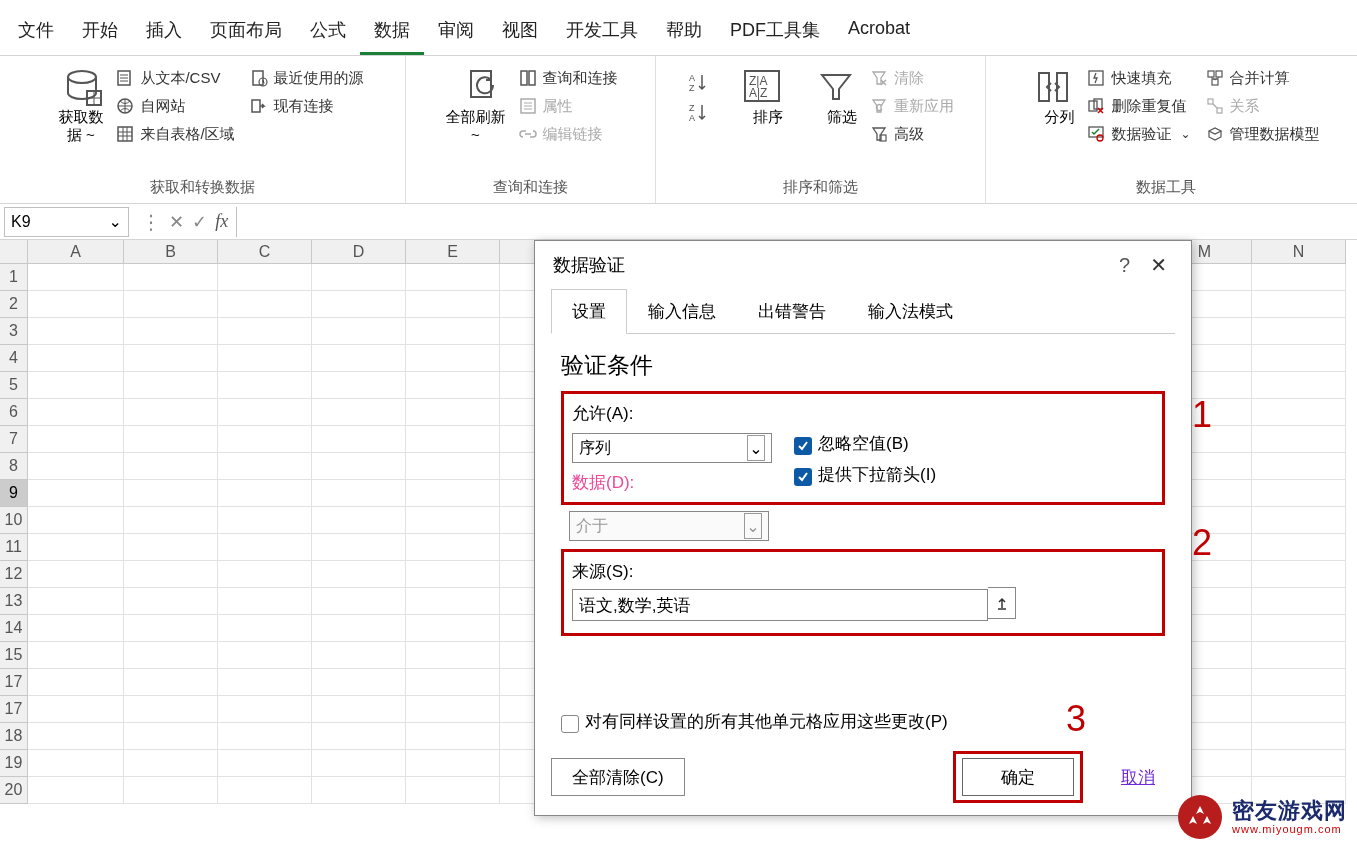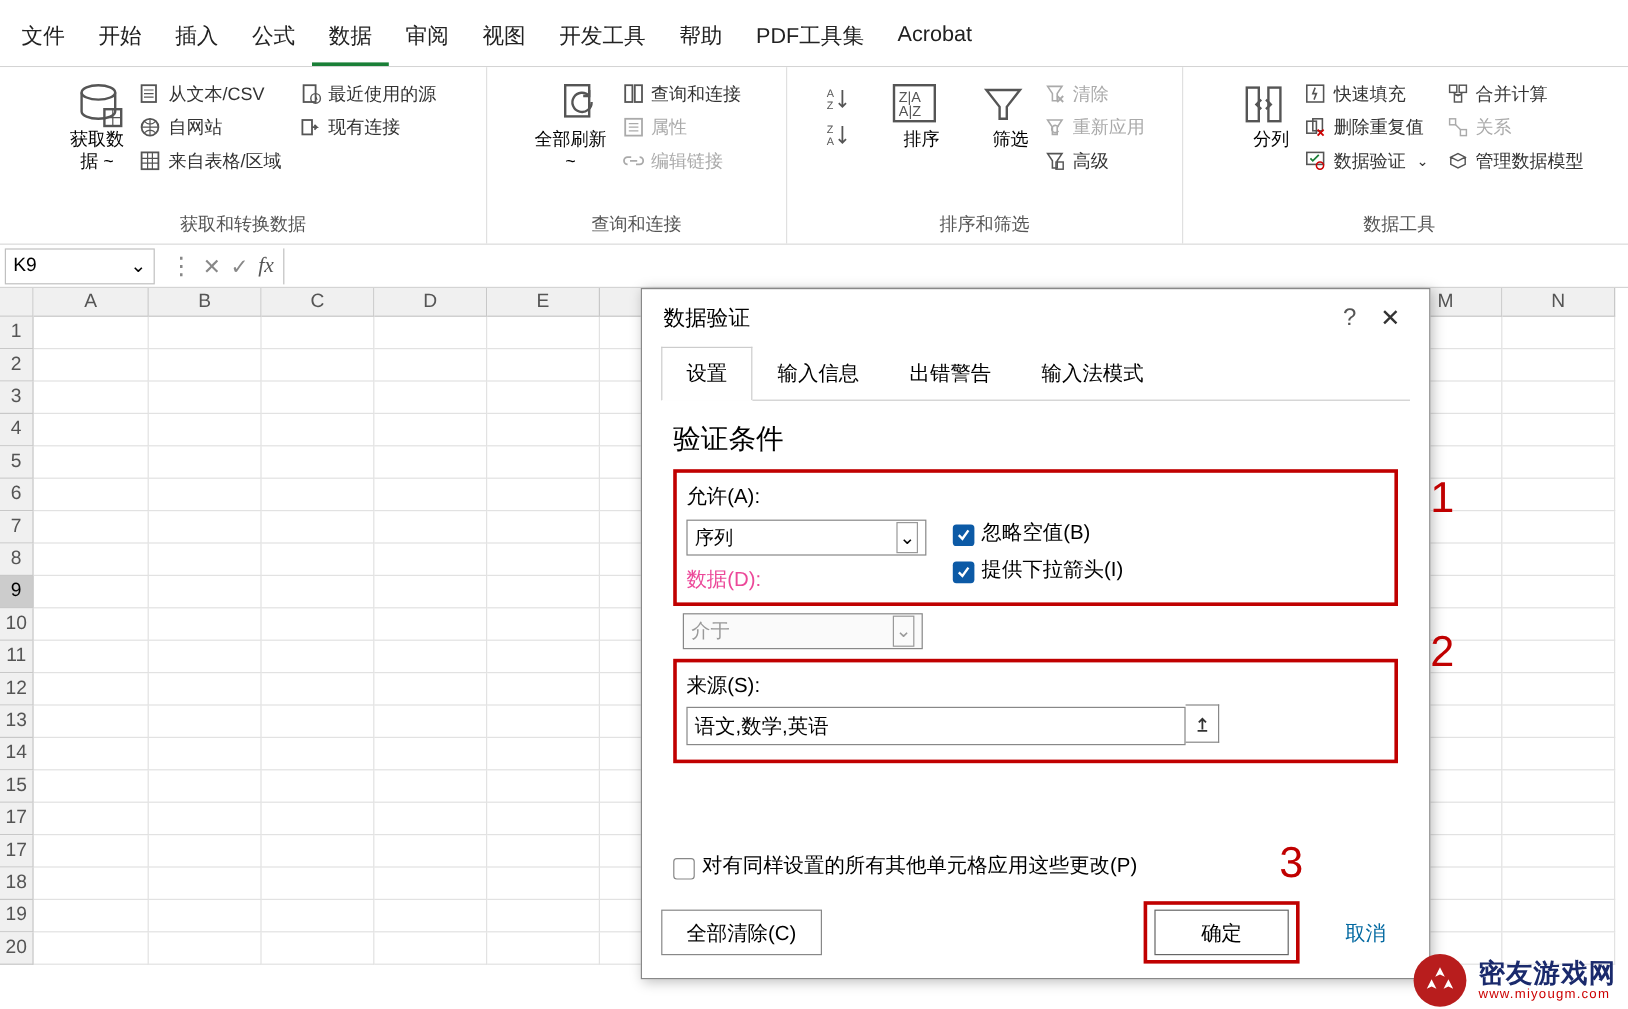--- a/index.html
+++ b/index.html
@@ -80,20 +80,21 @@
 .wm-text .cn { font-size: 22px; font-weight: bold; color: #1a2a6c; letter-spacing:1px;}
 .wm-text .en { font-size: 11px; color: #c00; letter-spacing: 1px;}
 </style>
 </head>
 <body>
 
 <div class="tabbar">
     <div class="tab">文件</div>
     <div class="tab">开始</div>
     <div class="tab">插入</div>
+    <div class="tab">页面布局</div>
     <div class="tab">公式</div>
     <div class="tab active">数据</div>
     <div class="tab">审阅</div>
     <div class="tab">视图</div>
     <div class="tab">开发工具</div>
     <div class="tab">帮助</div>
     <div class="tab">PDF工具集</div>
     <div class="tab">Acrobat</div>
   </div>
 
@@ -818,21 +819,21 @@
   <div class="dlg-footer">
     <div class="btn">
         <span>全部清除(C)</span>
       </div>
     <div class="ok-wrap">
       <div class="btn ok" style="width:112px; justify-content:center;">
           <span>确定</span>
         </div>
       <span class="annot" style="right:-6px; top:-56px;">3</span>
     </div>
-    <div class="btn" style="margin-left:18px; border:none; color:#0369a1;">
+    <div class="btn" style="margin-left:18px; border:none; color:#6d28d9;text-decoration:underline;">
         <span>取消</span>
       </div>
   </div>
 </div>
 
 <div class="watermark">
   <div class="wm-icon">
       <svg width="30" height="30">
         <path d="M15 4 l4 8 l-4 -2 l-4 2 z M8 14 l4 8 l-4 -2 l-4 2 z M22 14 l4 8 l-4 -2 l-4 2 z" fill="#fff"></path>
       </svg>

